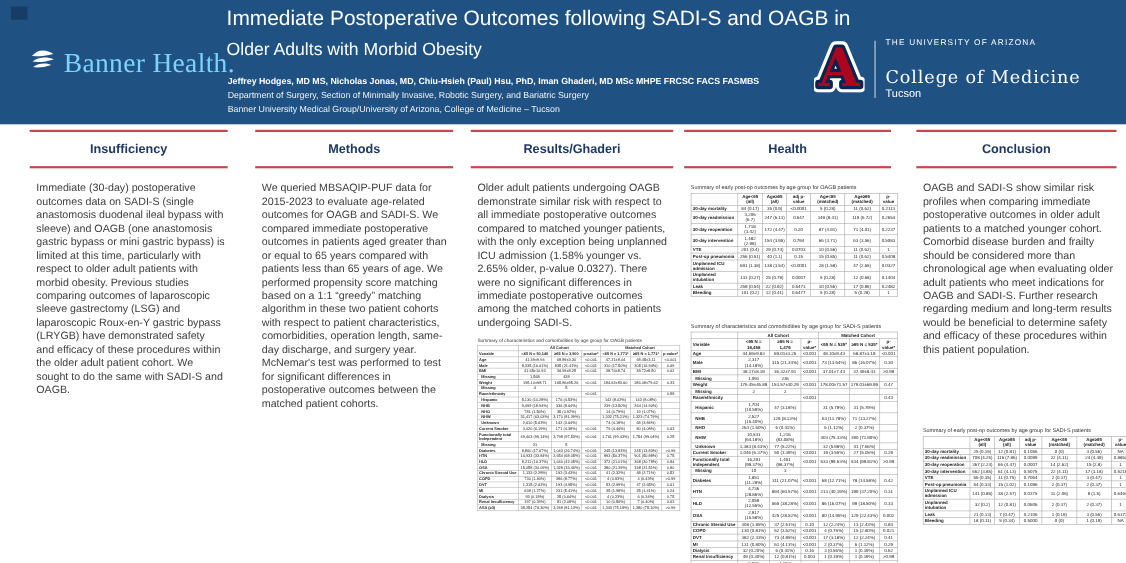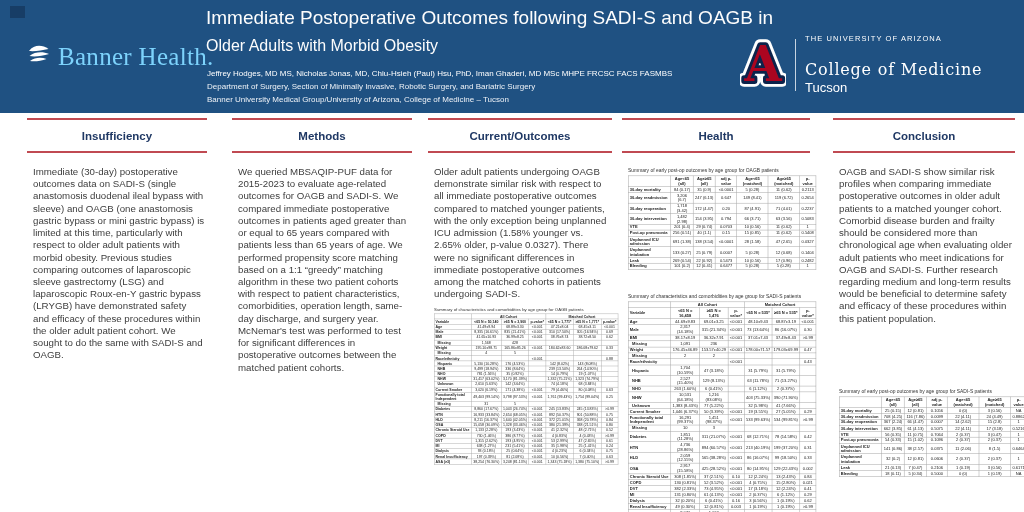--- a/index.html
+++ b/index.html
@@ -6,28 +6,28 @@
   .page{position:relative;width:1024px;height:512px;background:#ffffff;overflow:hidden;
         font-family:"Liberation Sans",sans-serif;}
 
   
   .hdr{position:absolute;left:0;top:0;width:1024px;height:113px;background:#1F5182;}
   .corner{position:absolute;left:10px;top:6px;width:15px;height:12px;background:#173D66;}
   .banner-logo{position:absolute;left:26px;top:42px;display:flex;align-items:center;gap:6px;color:#7dd3fc;}
   .banner-text{font-family:"Liberation Serif",serif;font-size:25px;letter-spacing:.3px;white-space:nowrap;}
   .title-line1{position:absolute;left:206px;top:7px;font-size:19px;color:#fdfdfd;white-space:nowrap;text-align:right;}
   .title-line2{position:absolute;left:206px;top:37px;font-size:16px;color:#fdfdfd;white-space:nowrap;}
-  .authors{position:absolute;left:207px;top:69px;font-size:8px;font-weight:normal;color:#fff;white-space:nowrap;}
+  .authors{position:absolute;left:207px;top:69px;font-size:8px;font-weight:bold;color:#fff;white-space:nowrap;}
   .dept{position:absolute;left:207px;top:82px;font-size:8px;color:#eef2f7;white-space:nowrap;}
   .affil{position:absolute;left:207px;top:95px;font-size:8px;color:#eef2f7;white-space:nowrap;}
   .ua{position:absolute;left:740px;top:34px;display:flex;align-items:center;gap:9px;color:#fff;}
   .ua-divider{width:1px;height:52px;background:rgba(255,255,255,.75);}
   .ua-l1{font-size:7.5px;letter-spacing:1.1px;white-space:nowrap;}
   .ua-l2{font-size:16px;font-family:"DejaVu Serif",serif;letter-spacing:.8px;white-space:nowrap;margin-top:17px;}
-  .ua-l3{font-size:13px;margin-top:1px;}
+  .ua-l3{font-size:10px;margin-top:1px;}
 
   
   .col{position:absolute;top:118px;}
   #col-intro{left:27px;width:180px;}
   #col-methods{left:232px;width:180px;}
   #col-results{left:428px;width:184px;}
   #col-figures{left:622px;width:188px;}
   #col-conclusion{left:833px;width:182px;}
   .col-head{border-top:2.5px solid #C04A52;border-bottom:2.5px solid #C04A52;
             padding:6px 0 7px;text-align:center;}
@@ -107,21 +107,21 @@
     <div class="col-head">
       <span class="col-title">Methods</span>
     </div>
     <div class="col-body">
       <p>We queried MBSAQIP-PUF data for 2015-2023 to evaluate age-related outcomes for OAGB and SADI-S. We compared immediate postoperative outcomes in patients aged greater than or equal to 65 years compared with patients less than 65 years of age. We performed propensity score matching based on a 1:1 “greedy” matching algorithm in these two patient cohorts with respect to patient characteristics, comorbidities, operation length, same-day discharge, and surgery year. McNemar's test was performed to test for significant differences in postoperative outcomes between the matched patient cohorts.</p>
     </div>
   </section>
 
   <section class="col" id="col-results">
     <div class="col-head">
-      <span class="col-title">Current/Outcomes</span>
+      <span class="col-title">Results/Ghaderi</span>
     </div>
     <div class="col-body">
       <p>Older adult patients undergoing OAGB demonstrate similar risk with respect to all immediate postoperative outcomes compared to matched younger patients, with the only exception being unplanned ICU admission (1.58% younger  vs. 2.65% older, p-value 0.0327). There were no significant differences in immediate postoperative outcomes among the matched cohorts in patients undergoing SADI-S.</p>
       <div class="tbl-outer" id="tbl-oagb-char-outer">
         <div class="tbl-scale scale-40">
           <div class="tbl-title">Summary of characteristics and comorbidities by age group for OAGB patients</div>
         <table class="mini">
               <thead>
                 <tr>
                   <th colspan="1"></th>

